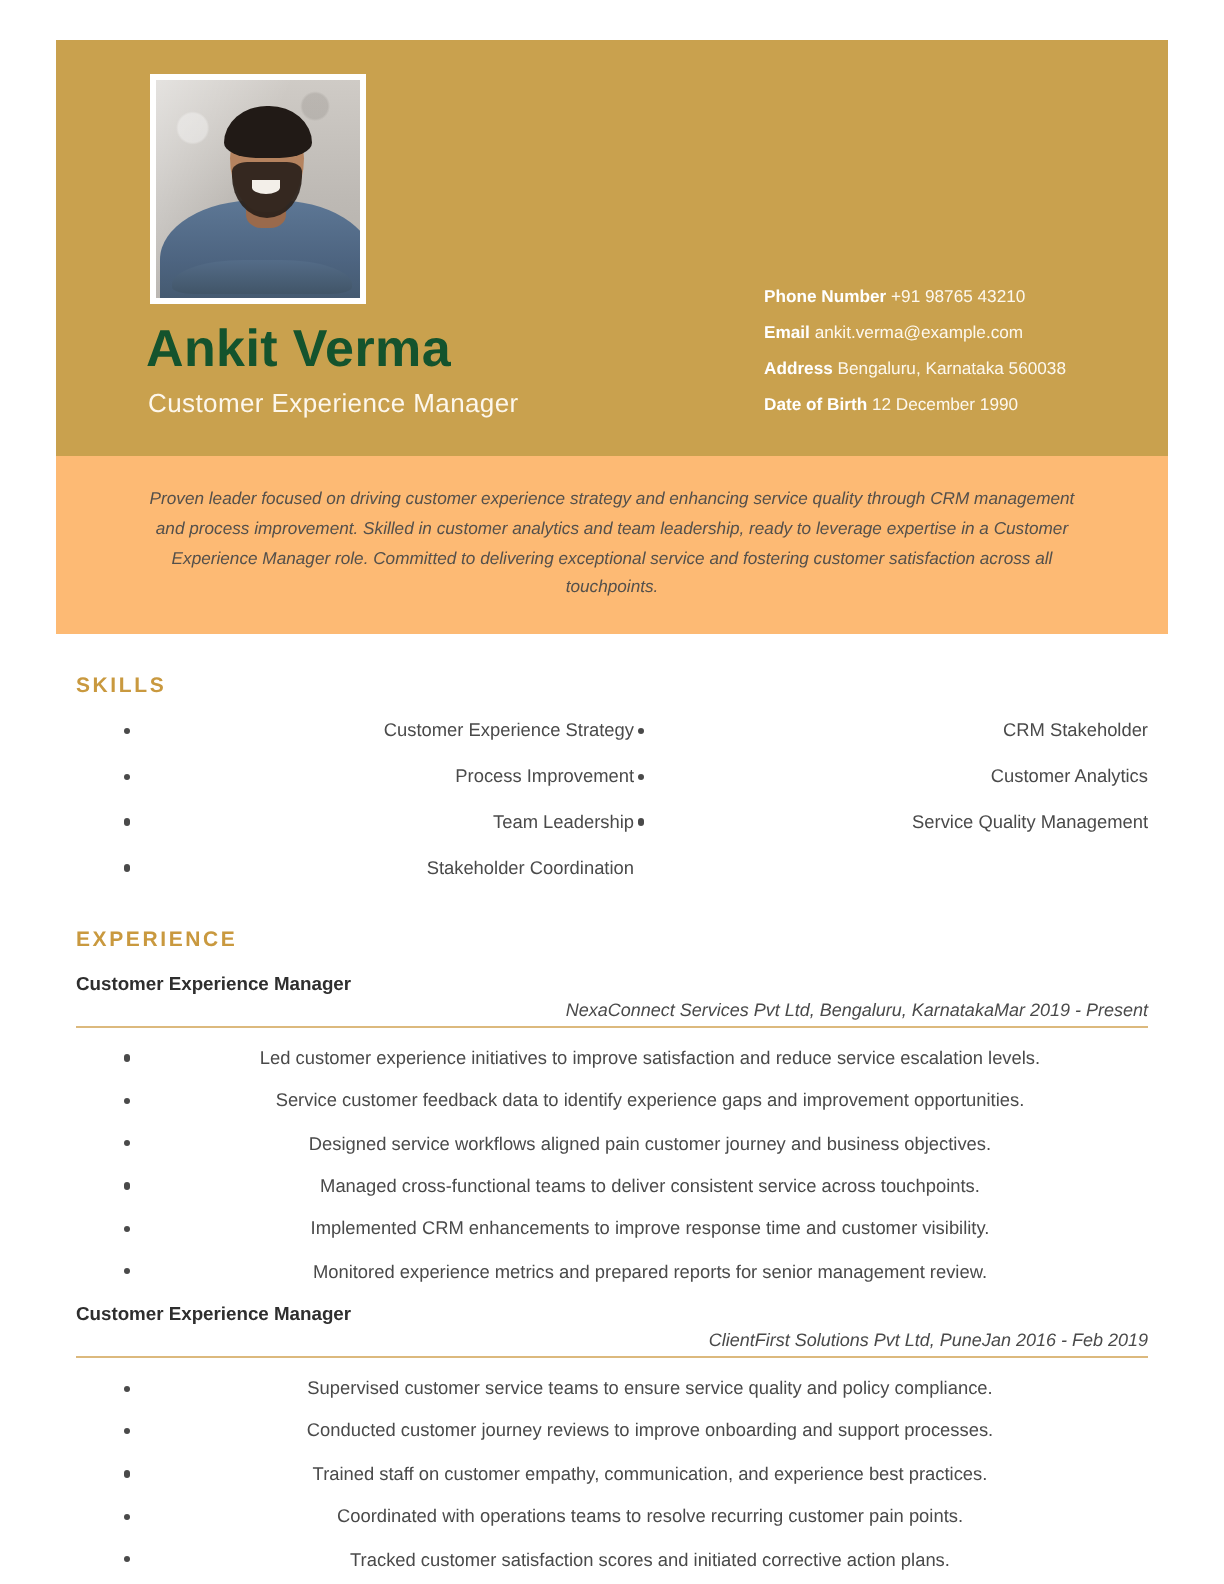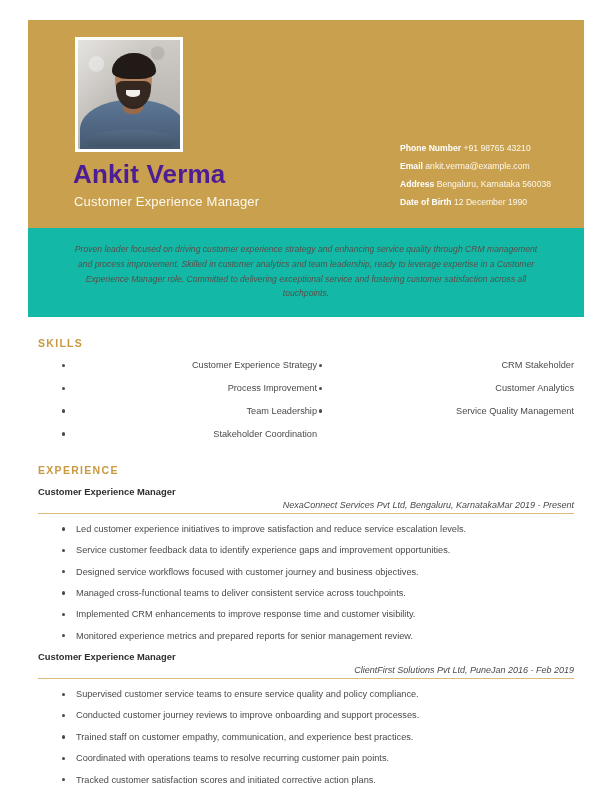--- a/index.html
+++ b/index.html
@@ -129,54 +129,54 @@
   }
   .ph-eye.l { left: 43%; }
   .ph-eye.r { left: 60%; }
 
   .name {
     position: absolute;
     left: 45px;
     top: 140px;
     font-size: 26px;
     font-weight: bold;
-    color: #4c1d95;
+    color: #14532d;
     letter-spacing: .2px;
     line-height: 1.1;
   }
   .job-title {
     position: absolute;
     left: 46px;
     top: 174px;
     font-size: 13px;
     color: #fdf7ec;
     letter-spacing: .2px;
   }
 
   .contact {
     position: absolute;
-    left: 372px;
+    left: 354px;
     top: 124px;
     width: 190px;
   }
   .contact-row {
     font-size: 8.6px;
     color: #fdf8ee;
     line-height: 1.1;
     margin-bottom: 8.5px;
     white-space: nowrap;
   }
   .contact-row b {
     font-weight: bold;
     color: #ffffff;
   }
 
   
   .summary {
-    background: #14b8a6;
+    background: #fdba74;
     padding: 14px 42px 16px 42px;
     text-align: center;
     font-style: italic;
     font-size: 8.6px;
     line-height: 1.72;
     color: #54504b;
   }
 
   
   .section {
@@ -232,20 +232,21 @@
     align-items: baseline;
     font-style: italic;
     font-size: 9px;
     color: #4a4a4a;
     padding-bottom: 3px;
     border-bottom: 1.4px solid #dcb97d;
   }
   .job-bullets {
     margin: 9px 0 0 0;
     padding-left: 22px;
+    text-align: center;
   }
   .bullet {
     position: relative;
     font-size: 9.2px;
     color: #4a4a4a;
     line-height: 1.4;
     margin-bottom: 8.5px;
     padding-left: 16px;
   }
   .bullet:before {
@@ -327,21 +328,21 @@
 
       <div class="job">
         <div class="job-role">Customer Experience Manager</div>
         <div class="job-meta">
           <span>NexaConnect Services Pvt Ltd, Bengaluru, Karnataka</span>
           <span>Mar 2019 - Present</span>
         </div>
         <div class="job-bullets">
           <div class="bullet">Led customer experience initiatives to improve satisfaction and reduce service escalation levels.</div>
           <div class="bullet">Service customer feedback data to identify experience gaps and improvement opportunities.</div>
-          <div class="bullet">Designed service workflows focused with customer journey and business objectives.</div>
+          <div class="bullet">Designed service workflows aligned pain customer journey and business objectives.</div>
           <div class="bullet">Managed cross-functional teams to deliver consistent service across touchpoints.</div>
           <div class="bullet">Implemented CRM enhancements to improve response time and customer visibility.</div>
           <div class="bullet">Monitored experience metrics and prepared reports for senior management review.</div>
         </div>
       </div>
 
       <div class="job second">
         <div class="job-role">Customer Experience Manager</div>
         <div class="job-meta">
           <span>ClientFirst Solutions Pvt Ltd, Pune</span>

